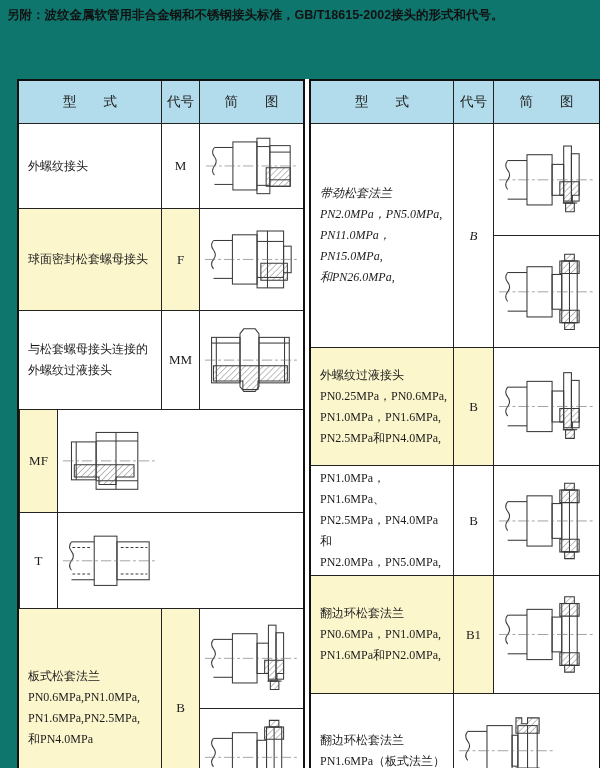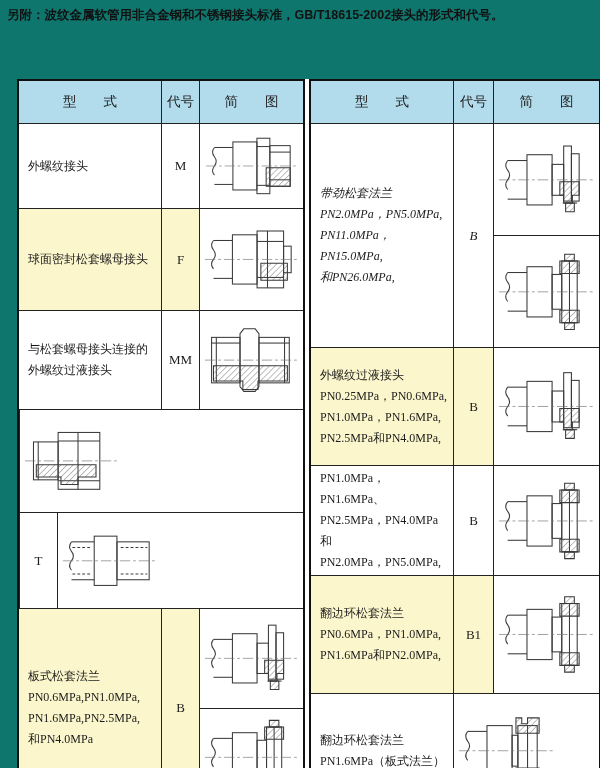--- a/index.html
+++ b/index.html
@@ -150,20 +150,21 @@
                   <line x1="85" y1="16" x2="85" y2="64"></line>
                   <line x1="58" y1="22" x2="90" y2="22"></line>
                   <path d="M10 46 h78 v16 h-31 v9 h-16 v-9 h-31 z" fill="url(#h3)"></path>
                   <line x1="1" y1="40" x2="99" y2="40" stroke="#777" stroke-width="0.7" stroke-dasharray="11 3 3 3"></line>
                 </g>
               </svg>
             </div>
           </div>
       </div>
       <div class="row lr3">
+        <div class="cell codec body yellow">MF</div>
         <div class="cell diagc body">
             <div class="dbox">
               <svg viewBox="0 0 100 80" preserveAspectRatio="xMidYMid meet">
                 <defs>
                   <pattern id="h4" width="4.5" height="4.5" patternUnits="userSpaceOnUse" patternTransform="rotate(45)">
                     <line x1="0" y1="0" x2="0" y2="4.5" stroke="#666" stroke-width="0.9"></line>
                   </pattern>
                 </defs>
                 <g stroke="#3a3a3a" fill="none" stroke-width="1.1" stroke-linejoin="miter">
                   <rect x="10" y="20" width="26" height="40"></rect>

